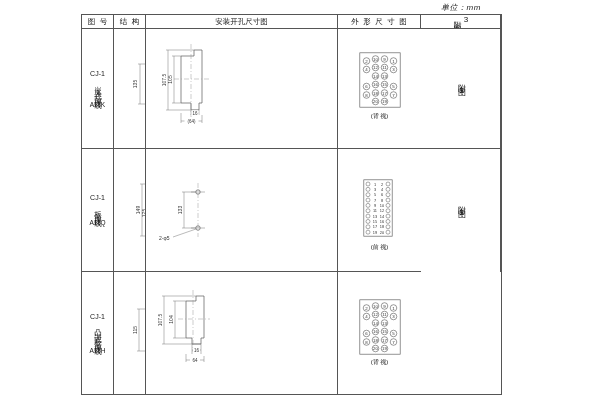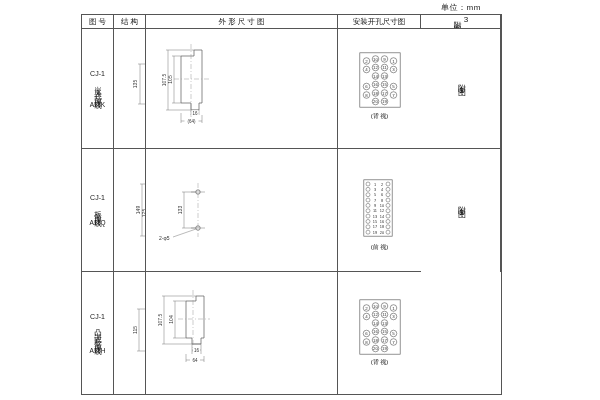--- a/index.html
+++ b/index.html
@@ -1,24 +1,24 @@
 <!DOCTYPE html>
 <html><head>
 <meta charset="utf-8">
 <style>
   html,body{margin:0;padding:0;}
   body{width:600px;height:400px;background:#fdfdfd;font-family:"Liberation Sans","DejaVu Sans",sans-serif;color:#222;}
   .page{position:relative;width:600px;height:400px;background:#fff;overflow:hidden;}
-  .unit{position:absolute;top:2px;left:441px;font-size:8px;color:#222;letter-spacing:0.5px;}
+  .unit{position:absolute;top:2px;left:441px;font-size:8px;color:#222;letter-spacing:0.5px;font-style:italic;}
   .tbl{position:absolute;left:81px;top:14px;width:421px;height:381px;border:1px solid #555;box-sizing:border-box;
        display:grid;grid-template-columns:32px 32px 192px 83px 80px;grid-template-rows:14px 120px 123px 122px;}
   .cell{position:relative;border-right:1px solid #555;border-bottom:1px solid #555;box-sizing:border-box;overflow:hidden;}
   .cell.noR{border-right:none;}
   .cell.noB{border-bottom:none;}
-  .hcell{display:flex;align-items:center;justify-content:center;font-size:7.5px;white-space:nowrap;color:#111;}
+  .hcell{display:flex;align-items:center;justify-content:center;font-size:7.5px;white-space:nowrap;color:#111;font-family:Liberation Mono, monospace;}
   .figcell{display:flex;align-items:center;justify-content:center;}
   .vtext{writing-mode:vertical-lr;text-orientation:upright;letter-spacing:4px;font-size:8px;color:#111;}
   .structcell{display:flex;flex-direction:column;align-items:center;justify-content:center;gap:3px;}
   .model{font-size:7px;color:#111;}
   .desc{writing-mode:vertical-lr;text-orientation:upright;letter-spacing:3px;font-size:7.5px;color:#111;}
   .code{font-size:6.5px;color:#111;}
   svg{position:absolute;left:0;top:0;}
   svg text{font-family:"Liberation Sans","DejaVu Sans",sans-serif;fill:#333;}
   .ln{fill:none;stroke:#5a5a5a;stroke-width:0.7;}
   .thin{fill:none;stroke:#777;stroke-width:0.5;}
@@ -34,22 +34,22 @@
 <body>
 
 <div class="page">
 
   <div class="unit">单位：mm</div>
 
   <div class="tbl">
 
     <div class="cell hcell">图 号</div>
     <div class="cell hcell">结 构</div>
+    <div class="cell hcell">安装开孔尺寸图</div>
     <div class="cell hcell">外 形 尺 寸 图</div>
-    <div class="cell hcell">安装开孔尺寸图</div>
 
     <div class="cell figcell">
       <span class="vtext">附图3</span>
     </div>
     <div class="cell structcell">
       <span class="model">CJ-1</span>
       <span class="desc">嵌入式后接线</span>
       <span class="code">A11K</span>
     </div>
     <div class="cell">

